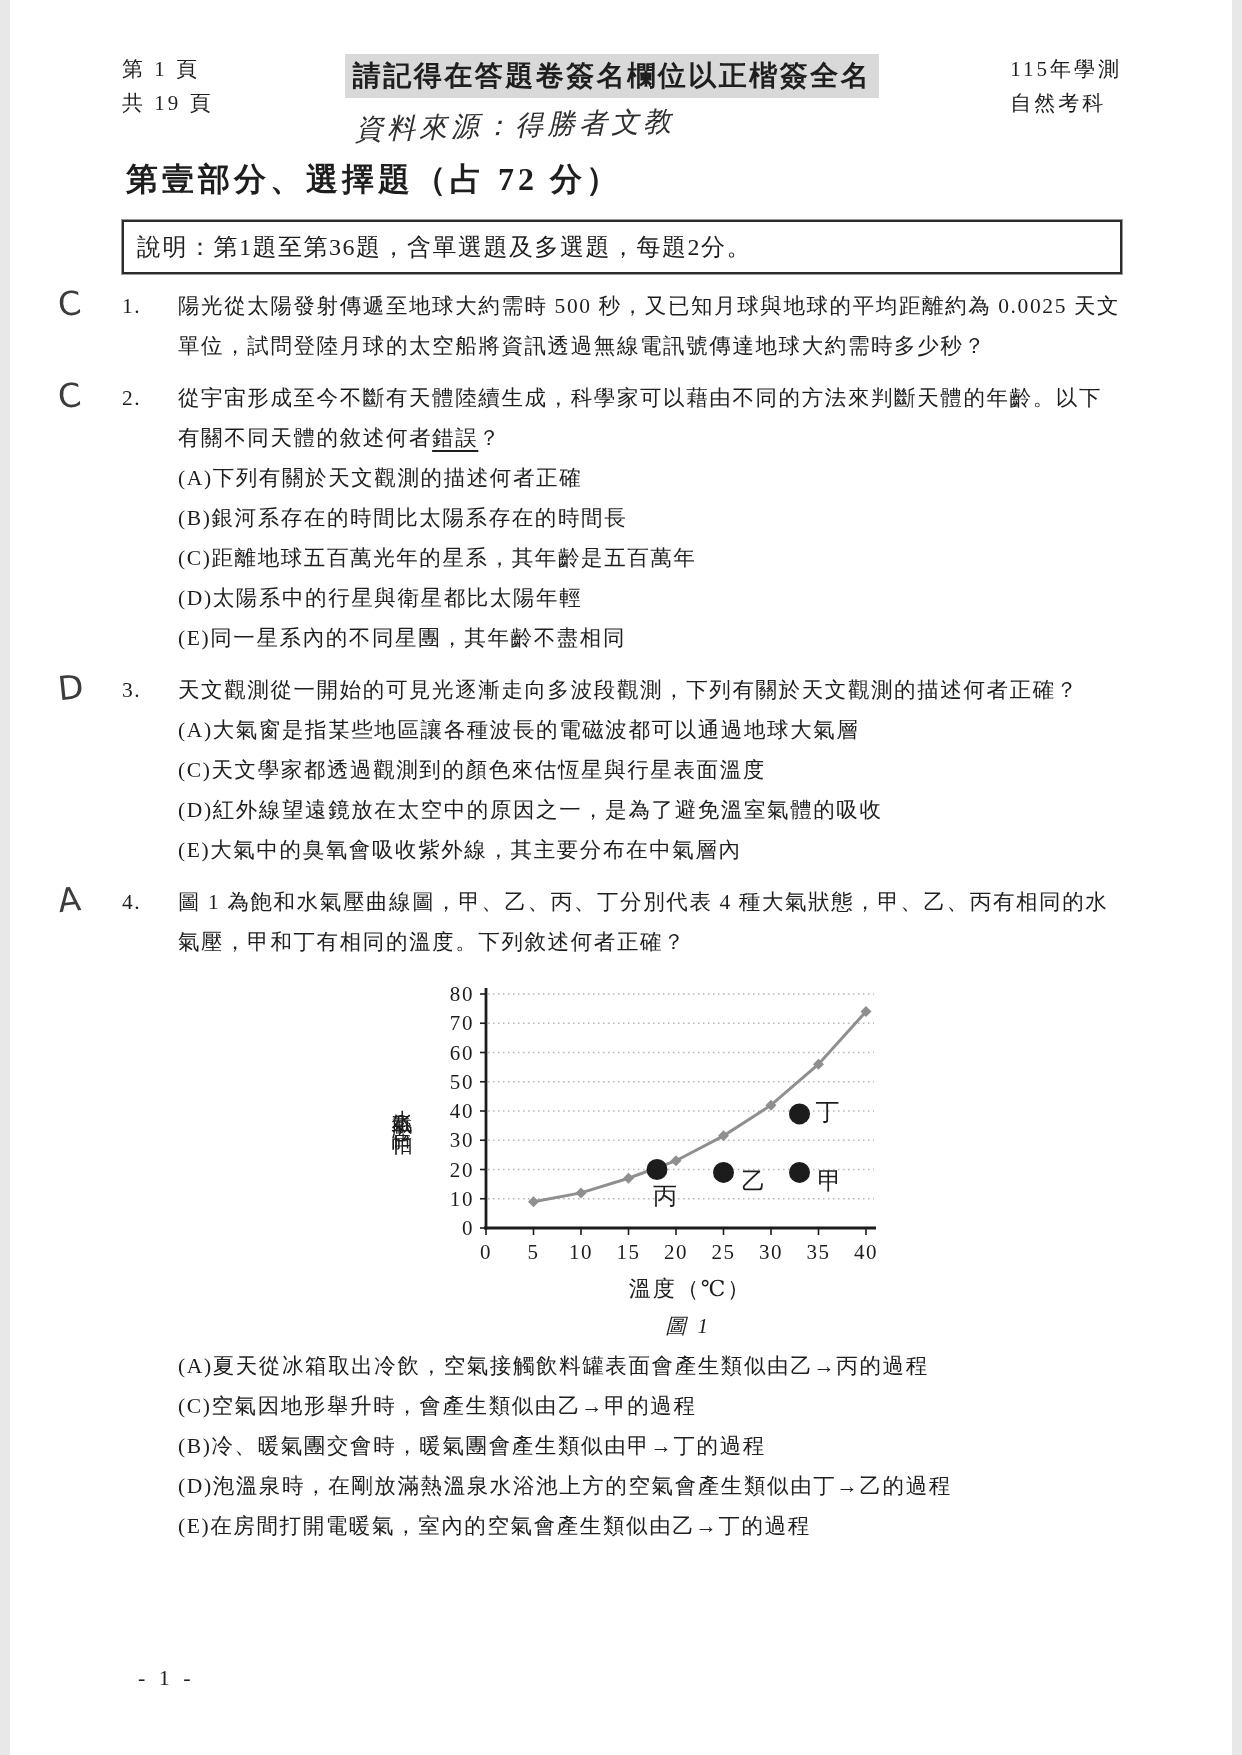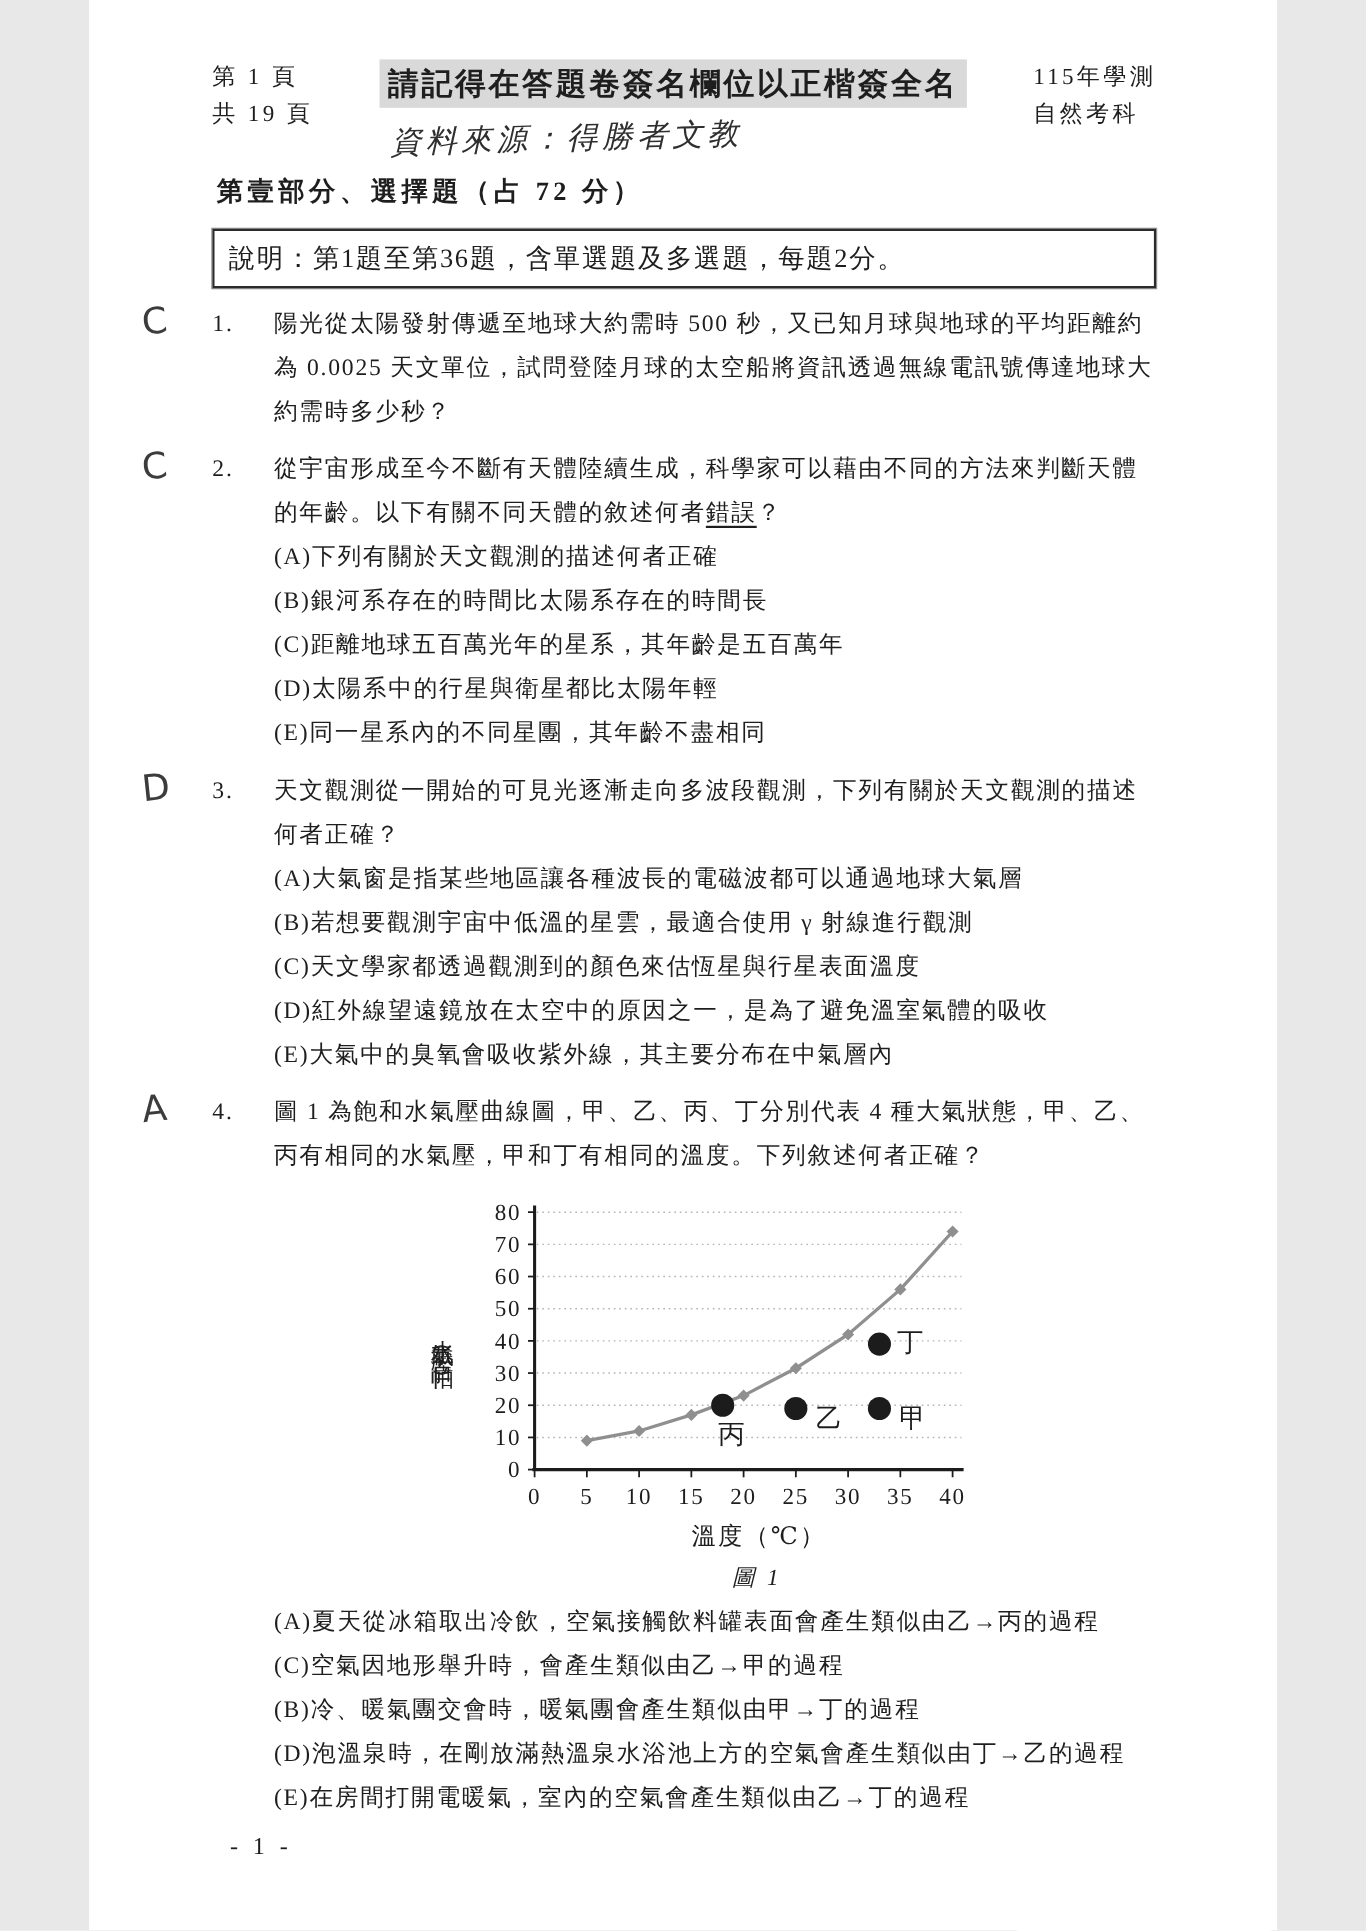--- a/index.html
+++ b/index.html
@@ -1,34 +1,34 @@
 <!DOCTYPE html>
 <html><head>
 <meta charset="utf-8">
 <style>
   html,body{margin:0;padding:0;background:#e8e8e8;}
   .page{
-    width:1080px;min-height:1755px;box-sizing:border-box;
+    width:1222px;min-height:1755px;box-sizing:border-box;
     margin:0 auto;background:#ffffff;color:#1e1e1e;
     padding:52px 110px 64px 112px;
     font-family:"Liberation Serif","DejaVu Serif",serif;
     display:flex;flex-direction:column;
   }
   
   .header{display:flex;justify-content:space-between;align-items:flex-start;}
   .header-left,.header-right{font-size:21px;line-height:34px;letter-spacing:3px;white-space:nowrap;}
   .header-center{margin-top:2px;}
   .notice{background:#d9d9d9;font-size:28px;font-weight:bold;letter-spacing:2.5px;padding:3px 8px;display:inline-block;}
   .handwriting{
     font-family:"DejaVu Sans",sans-serif;font-style:italic;
     font-size:28px;color:#2f2f2f;letter-spacing:4px;
     transform:rotate(-1.5deg);margin:6px 0 0 10px;
   }
   
-  .section-title{font-size:24px;font-weight:bold;letter-spacing:4px;margin:16px 0 0 4px;}
+  .section-title{font-size:32px;font-weight:bold;letter-spacing:4px;margin:16px 0 0 4px;}
   .instruction-box{
     border:2px solid #2b2b2b;box-shadow:0 0 0 1px #9a9a9a;
     font-size:24px;letter-spacing:1.5px;padding:9px 13px;margin-top:18px;
   }
   
   .question{position:relative;display:flex;margin-top:12px;font-size:21.5px;line-height:40px;letter-spacing:1.6px;}
   .answer-mark{
     position:absolute;left:-64px;top:-2px;
     font-family:"DejaVu Sans",sans-serif;font-size:33px;color:#3c3c3c;
     transform:rotate(-6deg);font-weight:400;
@@ -95,21 +95,20 @@
       <div class="option-row">(E)同一星系內的不同星團，其年齡不盡相同</div>
     </div>
   </div>
 
   <div class="question">
     <div class="answer-mark">D</div>
     <div class="q-number">3.</div>
     <div class="q-body">
       <p class="q-text">天文觀測從一開始的可見光逐漸走向多波段觀測，下列有關於天文觀測的描述何者正確？</p>
       <div class="option-row">(A)大氣窗是指某些地區讓各種波長的電磁波都可以通過地球大氣層</div>
-      <div class="option-row">(B)若想要觀測宇宙中低溫的星雲，最適合使用 γ 射線進行觀測</div>
       <div class="option-row">(C)天文學家都透過觀測到的顏色來估恆星與行星表面溫度</div>
       <div class="option-row">(D)紅外線望遠鏡放在太空中的原因之一，是為了避免溫室氣體的吸收</div>
       <div class="option-row">(E)大氣中的臭氧會吸收紫外線，其主要分布在中氣層內</div>
     </div>
   </div>
 
   <div class="question">
     <div class="answer-mark">A</div>
     <div class="q-number">4.</div>
     <div class="q-body">

